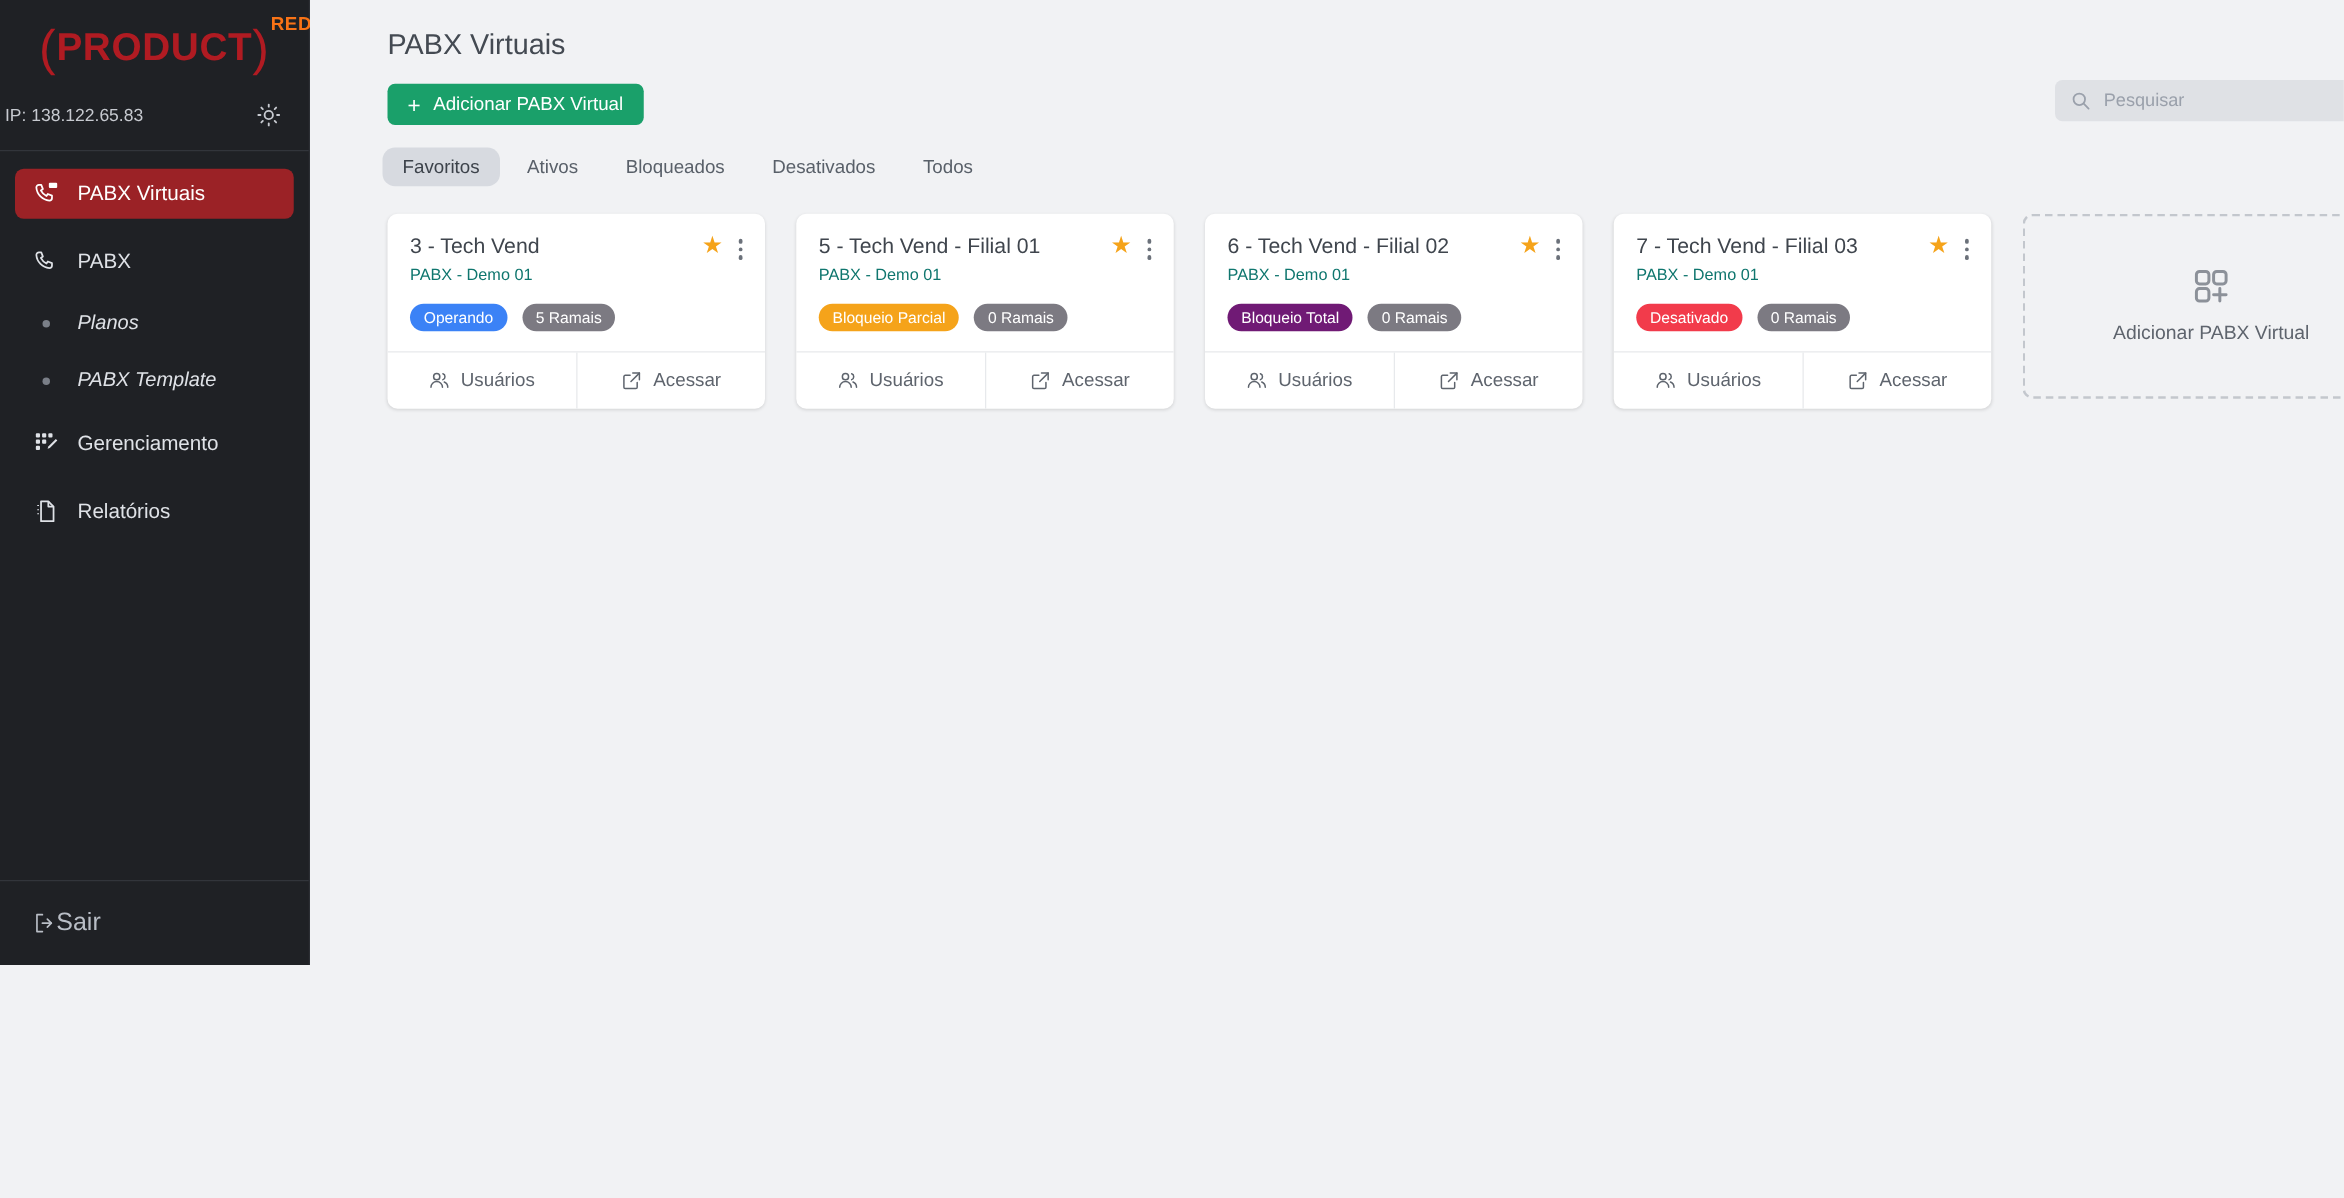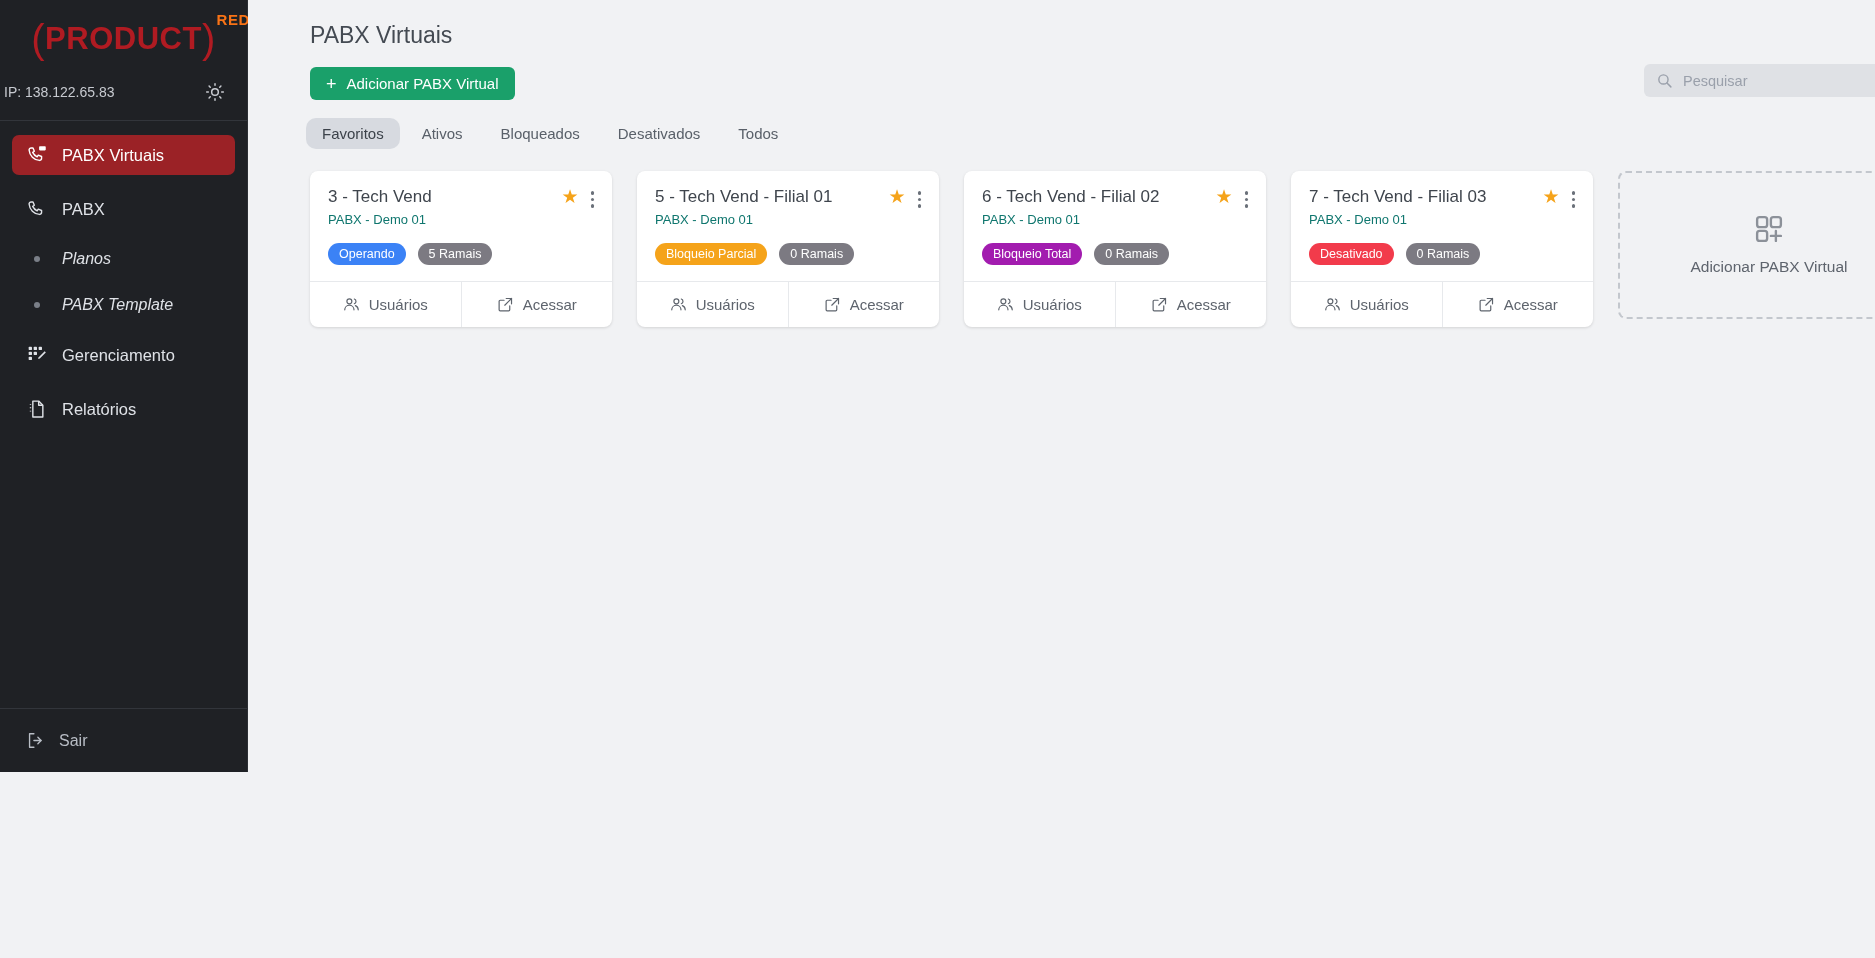--- a/index.html
+++ b/index.html
@@ -53,22 +53,22 @@
   .nav-item .ico { width: 22px; height: 22px; display: flex; align-items: center; justify-content: center; flex: 0 0 22px; }
   .nav-sub {
     display: flex; align-items: center; gap: 14px;
     height: 32px; padding: 0 14px; margin: 0 4px 14px 4px;
     color: #dfe2e7; font-size: 16px; cursor: pointer; font-style: italic;
   }
   .dot { width: 22px; display: flex; justify-content: center; }
   .dot i { width: 6px; height: 6px; border-radius: 50%; background: #7a7f88; display: block; }
   .side-bottom { border-top: 1px solid #32353b; padding: 16px 12px; }
   .logout {
-    display: flex; align-items: center; gap: 14px;
-    padding: 6px 14px; color: #b9bec6; font-size: 16px; cursor: pointer;
+    display: flex; align-items: center; 
+    padding: 6px 14px; color: #b9bec6; font-size: 20px; cursor: pointer;
   }
 
   
   .main { flex: 1; height: 958px; background: #f1f2f4; position: relative; padding: 0 24px; }
   .page-title {
     font-size: 23px; color: #444a52; font-weight: 400;
     padding: 22px 0 0 38px;
   }
   .toolbar { display: flex; align-items: flex-start; padding: 18px 0 0 38px; }
   .btn-add {
@@ -353,21 +353,21 @@
             <div class="card-title">6 - Tech Vend - Filial 02</div>
             <div class="star">★</div>
             <div class="kebab">
                 <i></i>
                 <i></i>
                 <i></i>
               </div>
           </div>
           <div class="card-sub">PABX - Demo 01</div>
           <div class="badges">
-            <span class="badge" style="background:#a21caf">Bloqueio Total</span>
+            <span class="badge" style="background:#701a75">Bloqueio Total</span>
             <span class="badge gray">0 Ramais</span>
           </div>
         </div>
         <div class="card-foot">
           <div class="foot-btn">
             <span>
               <svg viewBox="0 0 24 24" width="17" height="17" fill="none" stroke="currentColor" stroke-width="1.7" stroke-linecap="round" stroke-linejoin="round">
                 <circle cx="9" cy="7.5" r="3.5"></circle>
                   <path d="M2.5 19.5a6.5 6.5 0 0 1 13 0"></path>
                 <path d="M16 4.3a3.5 3.5 0 0 1 0 6.6"></path>

